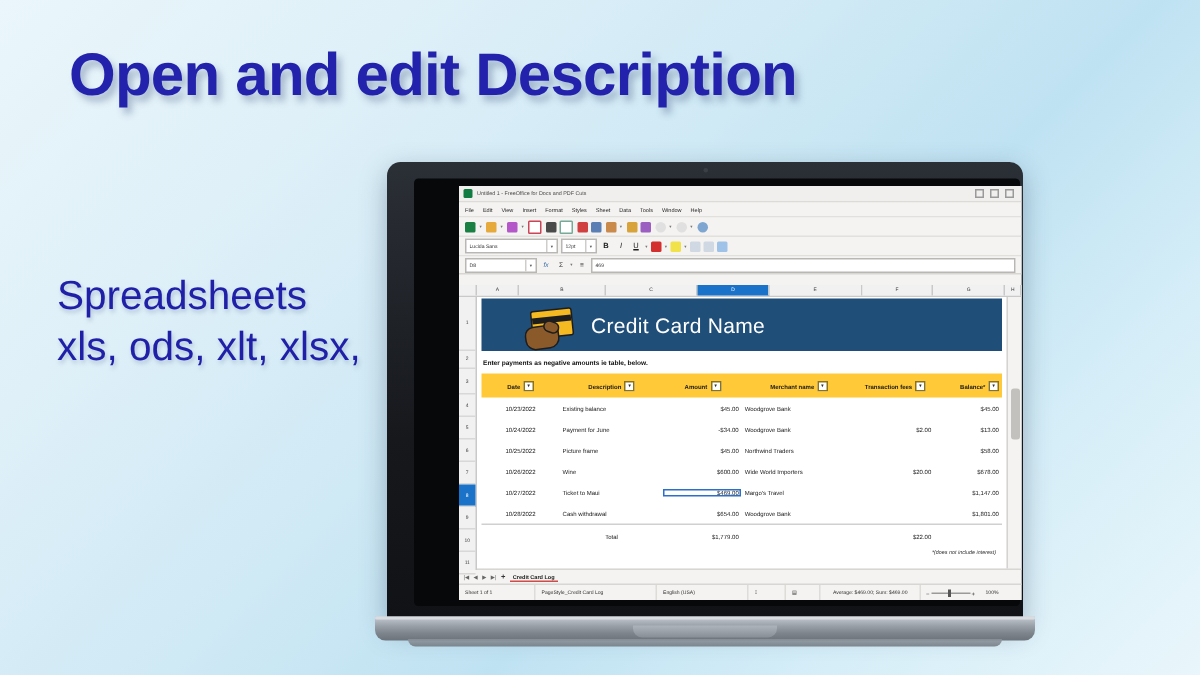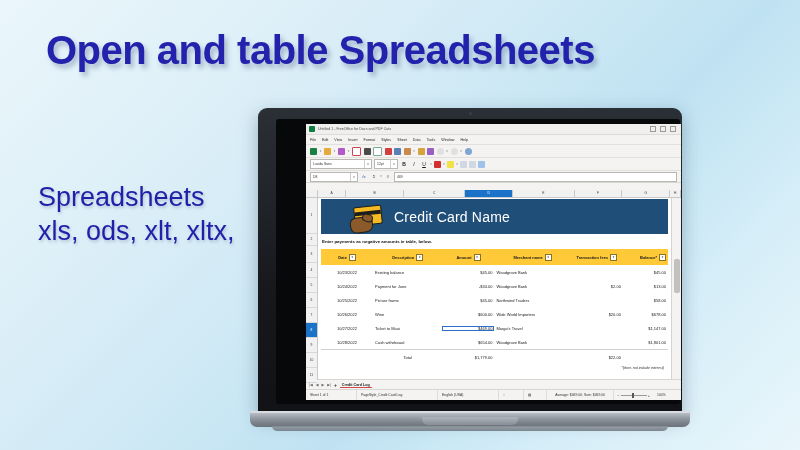--- a/index.html
+++ b/index.html
@@ -122,25 +122,25 @@
   .sb.grow{flex:1;}
   .zoomslider{display:flex;align-items:center;gap:1px;padding:0 3px;}
   .zs-line{width:26px;height:.8px;background:#9a9a9a;position:relative;}
   .zs-knob{position:absolute;left:11px;top:-2px;width:2px;height:5px;background:#555;}
 </style>
 </head>
 <body>
 
 <div id="stage">
 
-  <div id="headline">Open and table Spreadsheets</div>
+  <div id="headline">Open and edit Description</div>
 
   <div id="copy">
     <div>Spreadsheets</div>
-    <div>xls, ods, xlt, xltx,</div>
+    <div>xls, ods, xlt, xlsx,</div>
   </div>
 
   <div id="laptop">
     <div id="lid">
       <div id="cam"></div>
       <div id="bezel"></div>
       <div id="screen">
 
         <div class="cw">
 

